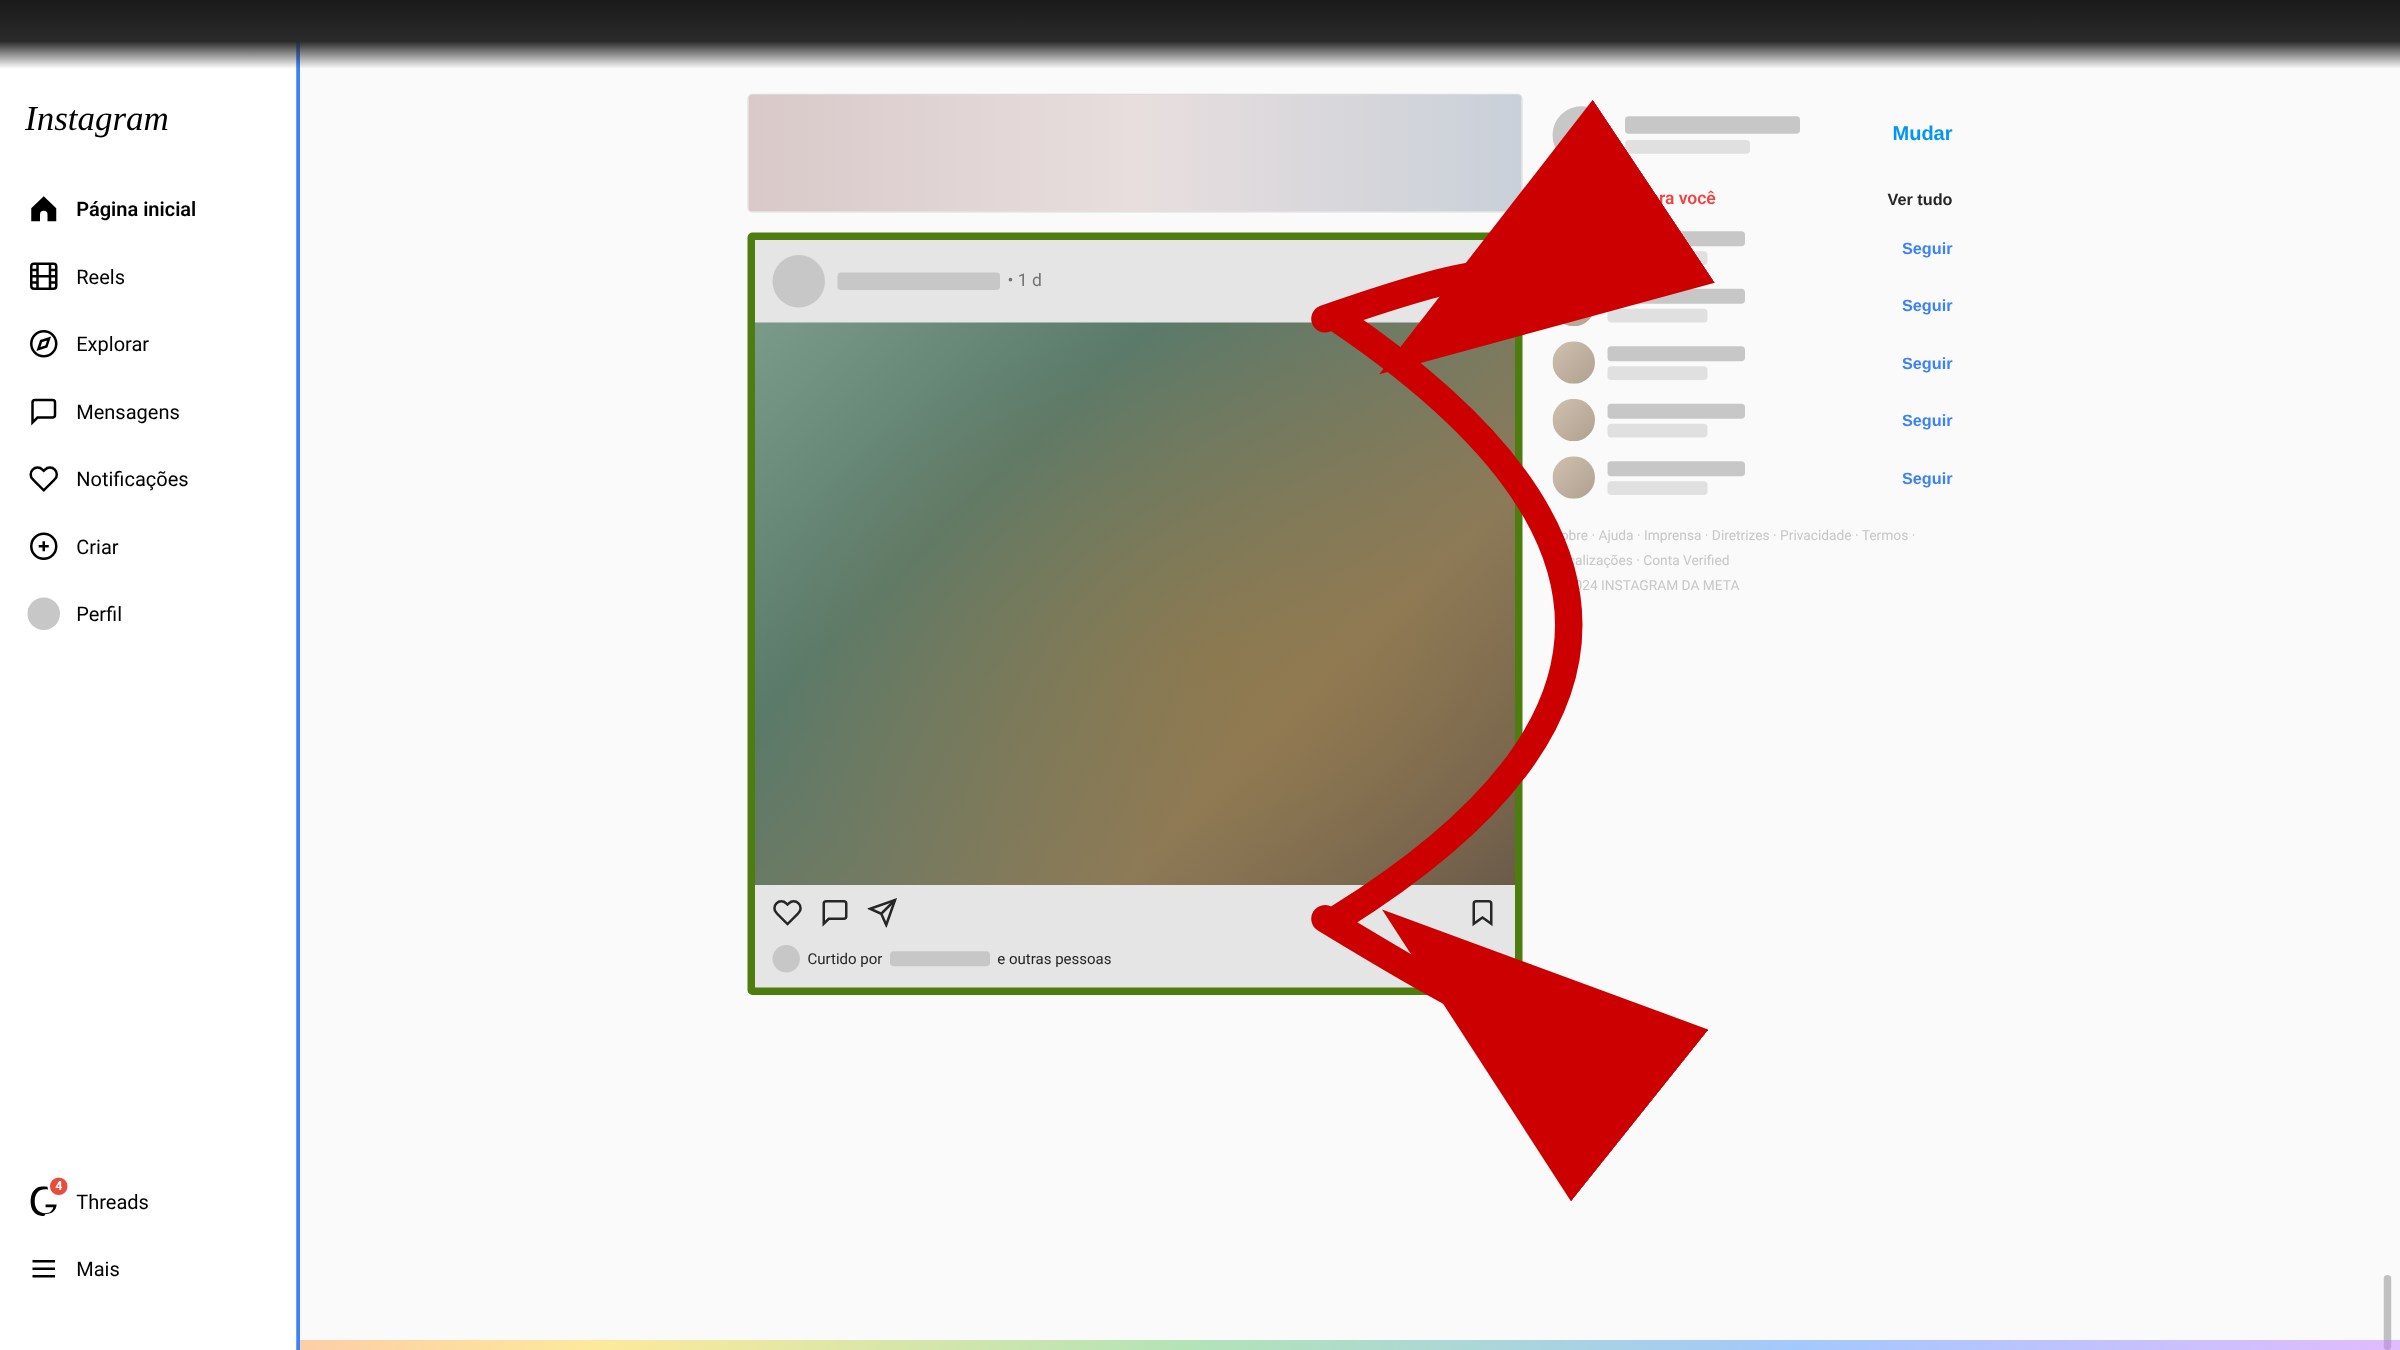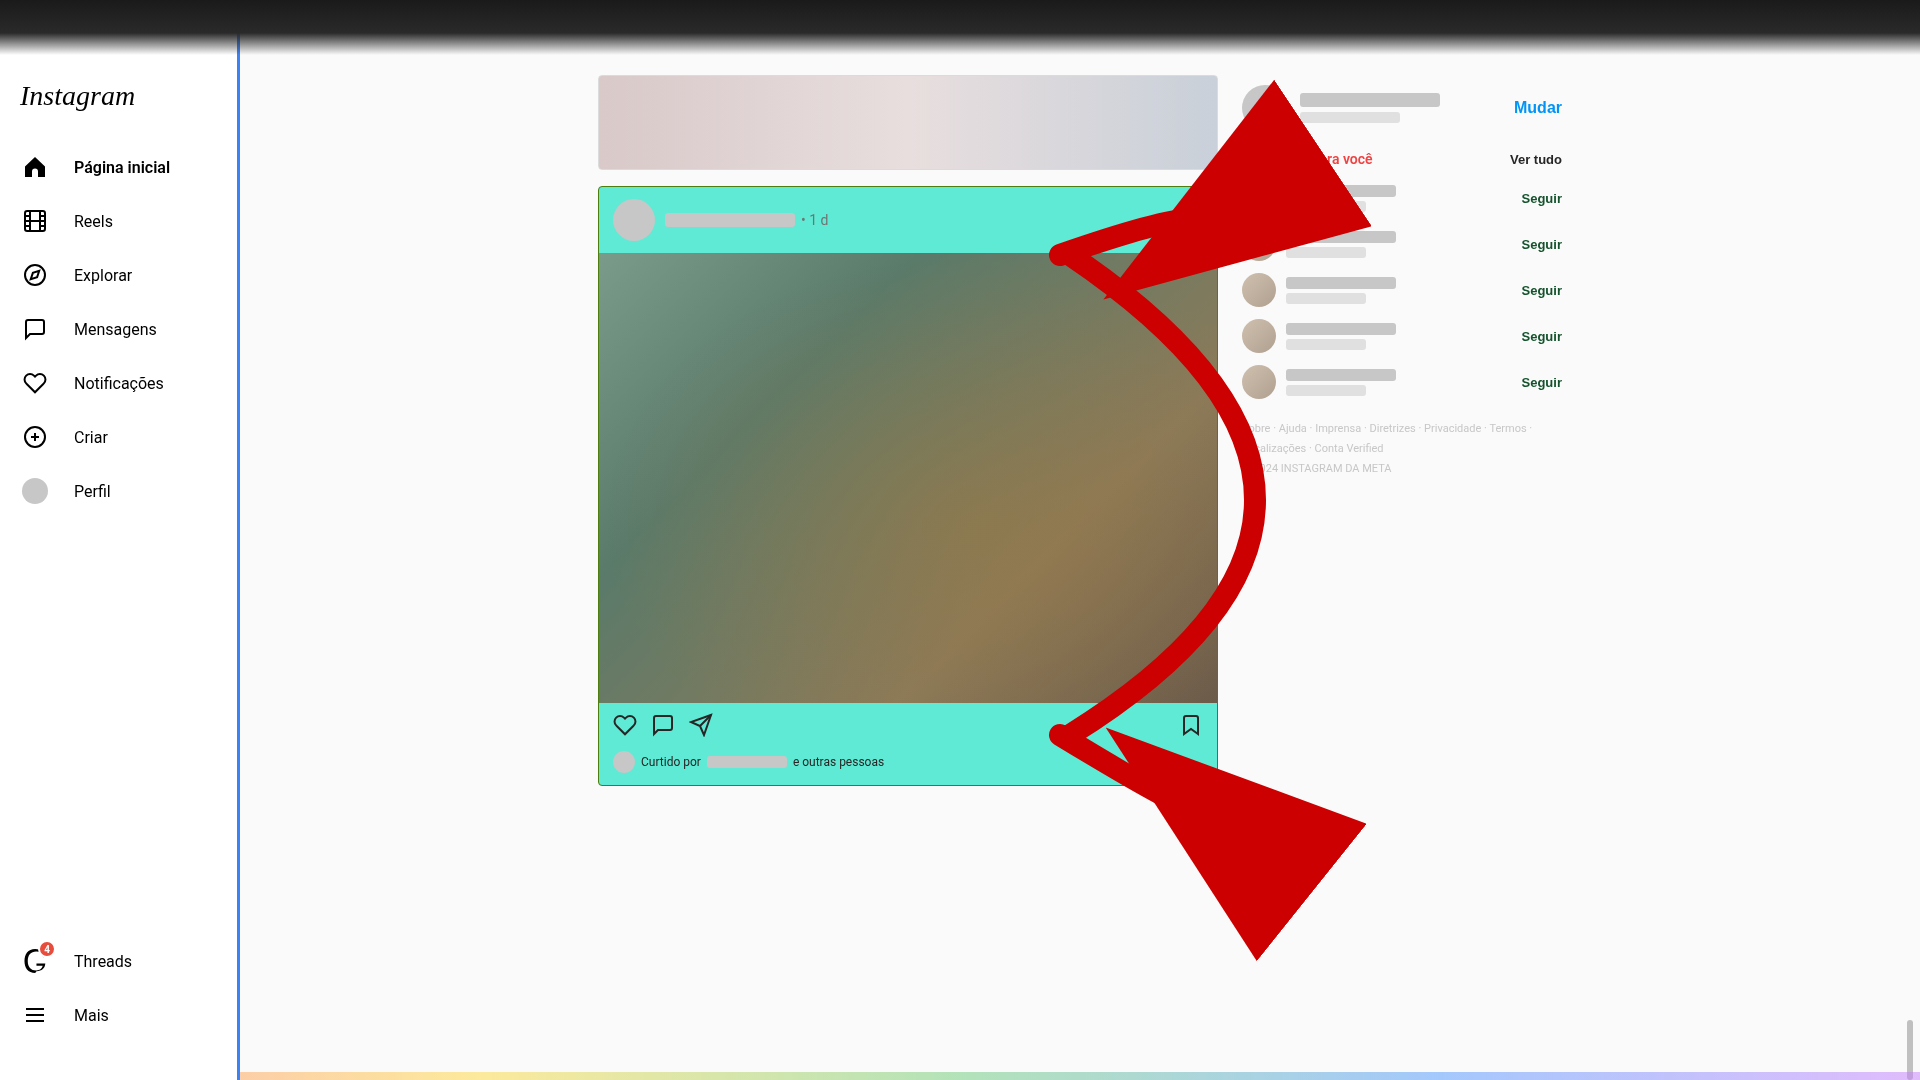--- a/index.html
+++ b/index.html
@@ -52,21 +52,21 @@
       flex: 1;
       display: flex;
       flex-direction: column;
       gap: 4px;
       padding: 0 8px;
     }
 
     .nav-item {
       display: flex;
       align-items: center;
-      gap: 26px;
+      gap: 13px;
       padding: 12px 14px;
       border-radius: 10px;
       cursor: pointer;
       font-size: 16px;
       color: #000;
       text-decoration: none;
     }
 
     .nav-item.active {
       font-weight: 600;
@@ -147,22 +147,22 @@
       width: 100%;
       height: 95px;
       background: linear-gradient(to right, #d9c9c9, #e8dede, #c9d0d9);
       border-radius: 4px;
       margin-bottom: 16px;
       border: 1px solid #dbdbdb;
     }
 
     
     .post-card {
-      background: #5eead4;
-      border: 1px solid #4d7c0f;
+      background: #e5e5e5;
+      border: 6px solid #4d7c0f;
       border-radius: 4px;
     }
 
     .post-header {
       display: flex;
       align-items: center;
       padding: 12px 14px;
       gap: 10px;
     }
 
@@ -372,21 +372,21 @@
     }
 
     .suggestion-sub-line {
       width: 80px;
       height: 11px;
       background: #e0e0e0;
       border-radius: 3px;
     }
 
     .seguir-btn {
-      color: #14532d;
+      color: #3b82f6;
       font-size: 13px;
       font-weight: 600;
       cursor: pointer;
       background: none;
       border: none;
     }
 
     .right-footer {
       margin-top: 20px;
       font-size: 11px;

